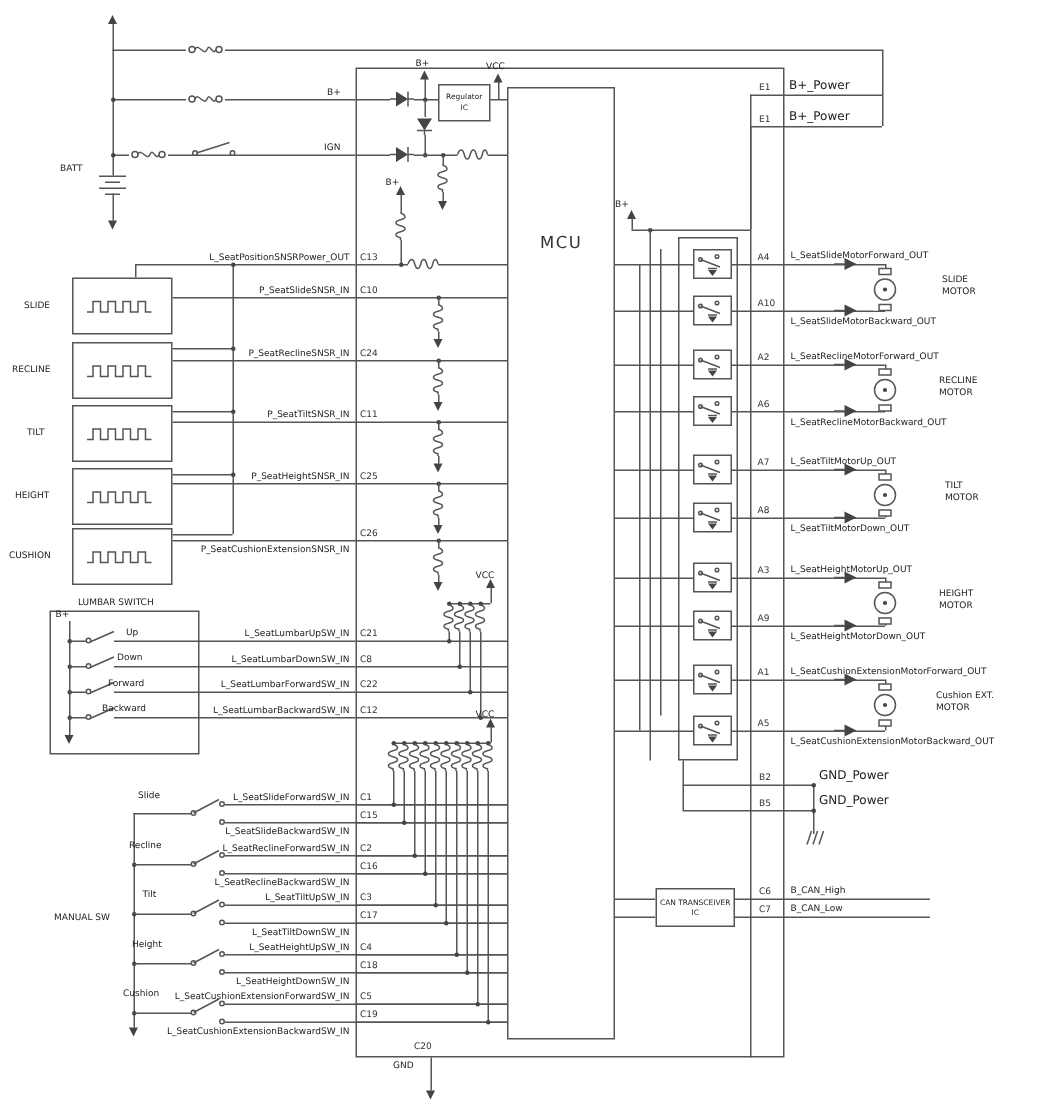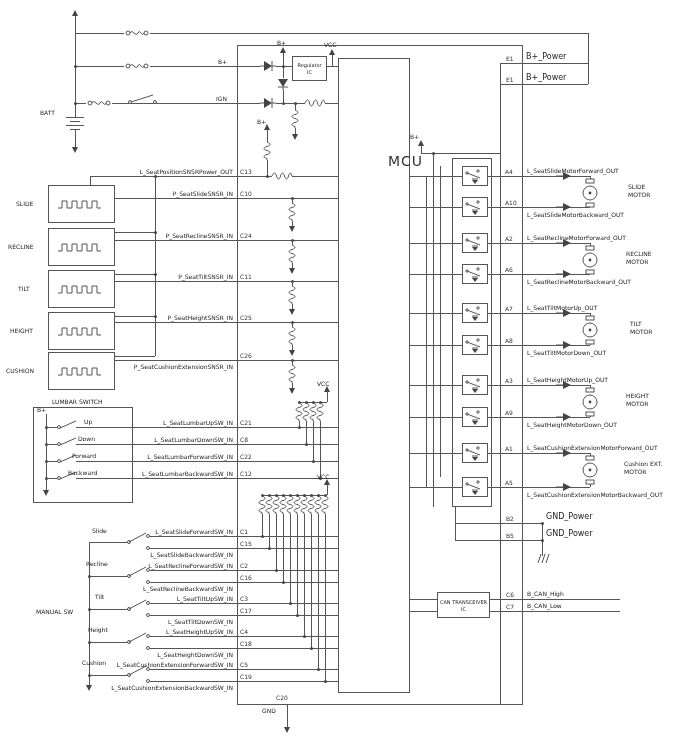--- a/index.html
+++ b/index.html
@@ -6,21 +6,21 @@
   #canvas{position:relative;width:700px;height:745px;background:#fff;overflow:hidden;
           font-family:"DejaVu Sans",sans-serif;}
   i{position:absolute;display:block;background:#555;}
   .hl{height:1px;}
   .vl{width:1px;}
   .box{position:absolute;border:1px solid #555;background:#fff;box-sizing:border-box;}
   .lbl{position:absolute;font-size:6px;line-height:7px;color:#222;white-space:nowrap;}
   .r{text-align:right;}
   .pin{color:#333;}
   .big{font-size:8px;line-height:9px;}
-  .mcu{font-size:14px;letter-spacing:1px;color:#333;margin-left:28px;}
+  .mcu{font-size:11px;letter-spacing:1px;color:#333;}
   .blk{font-size:5px;line-height:6px;text-align:center;width:100%;}
   .dt{width:3px;height:3px;border-radius:50%;background:#444;}
   .circ{position:absolute;width:4px;height:4px;border:1px solid #555;border-radius:50%;background:#fff;box-sizing:border-box;}
   .au{position:absolute;width:0;height:0;border-left:3px solid transparent;border-right:3px solid transparent;border-bottom:6px solid #444;}
   .ad{position:absolute;width:0;height:0;border-left:3px solid transparent;border-right:3px solid transparent;border-top:6px solid #444;}
   svg{position:absolute;overflow:visible;}
   svg *{stroke:#555;fill:none;stroke-width:1;}
   svg .f{fill:#444;stroke:none;}
   svg .w{fill:#fff;stroke:none;}
 </style>

